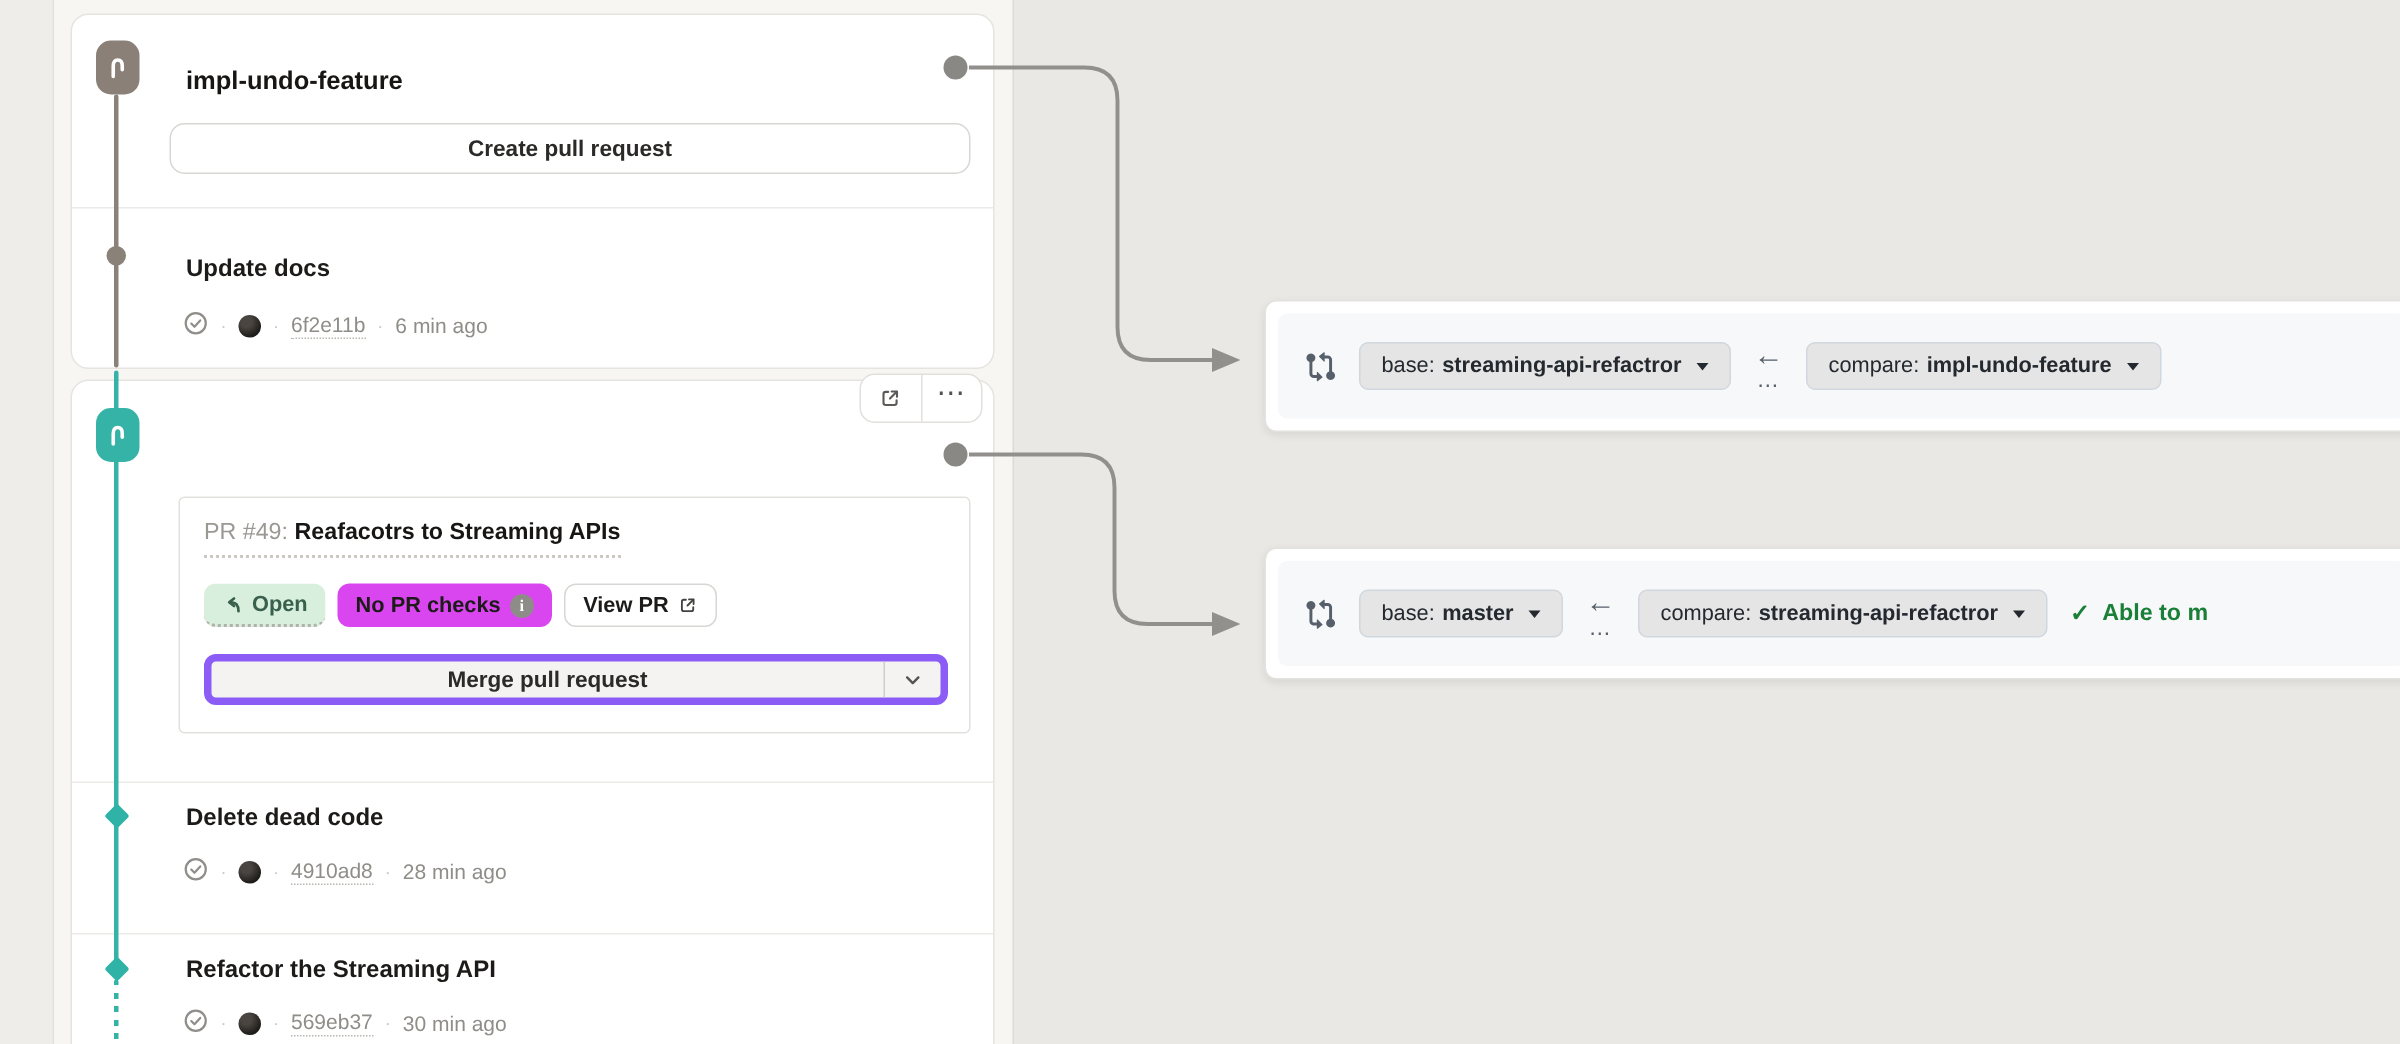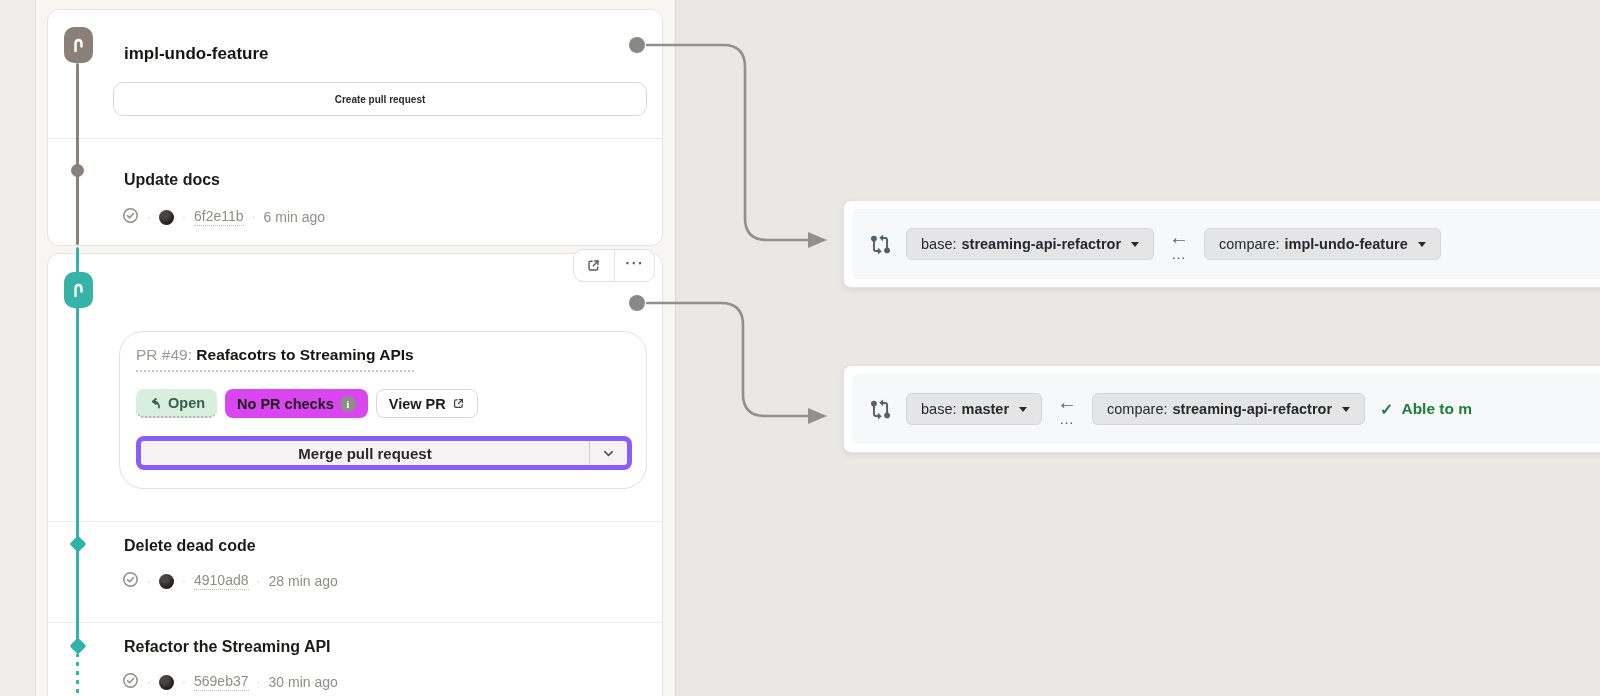--- a/index.html
+++ b/index.html
@@ -30,42 +30,42 @@
     background:#2fb3a7; transform:rotate(45deg); border-radius:2px; z-index:3; }
   
   .branch-badge { position:absolute; left:28px; width:29px; height:36px;
     border-radius:10px; display:flex; align-items:center; justify-content:center; z-index:4; }
   .badge-taupe { background:#8a8078; }
   .badge-teal { background:#36b3a7; }
   
   .b1-title { position:absolute; left:76px; top:34px; font-size:17px; font-weight:700; }
   .btn-outline { position:absolute; display:flex; align-items:center; justify-content:center;
     background:#fff; border:1px solid #d9d7d4; border-radius:10px;
-    font-size:10px; font-weight:600; color:#2b2a28; cursor:pointer; }
+    font-size:15px; font-weight:600; color:#2b2a28; cursor:pointer; }
   .create-pr { left:65px; top:72px; width:534px; height:34px; }
   .hdivider { position:absolute; left:0; width:100%; height:1px; background:#eceae7; }
   .commit-title { position:absolute; left:76px; font-size:16px; font-weight:600; color:#1c1b19; }
   .meta-row { position:absolute; left:74px; display:flex; align-items:center; gap:8px;
     font-size:14px; color:#8f8d88; }
   .sep { color:#c9c7c2; font-size:12px; }
   .avatar { width:15px; height:15px; border-radius:50%;
     background:radial-gradient(circle at 35% 30%, #4a4540 0 25%, #1f1d1b 70%); }
   .hash { color:#8f8d88; border-bottom:1.5px dotted #b9b7b2; padding-bottom:1px; cursor:pointer; }
   
   .float-group { position:absolute; left:525px; top:-5px; width:82px; height:33px;
     background:#fff; border:1px solid #e2e0dd; border-radius:10px; display:flex; z-index:4; }
   .float-cell { flex:1; display:flex; align-items:center; justify-content:center; cursor:pointer; }
   .float-cell + .float-cell { border-left:1px solid #e2e0dd; }
   .more-dots { font-size:19px; color:#55534f; letter-spacing:1px; line-height:0; padding-bottom:6px;}
   .b2-head { position:absolute; left:76px; top:27px; font-size:17px; }
   .b2-remote, .b2-sep { color:#a3a09b; font-weight:400; }
   .b2-name { font-weight:700; color:#171614; }
   
   .pr-card { position:absolute; left:71px; top:77px; width:528px; height:158px;
-    border:1px solid #e3e1de; border-radius:24px; background:#fff; }
+    border:1px solid #e3e1de; border-radius:4px; background:#fff; }
   .pr-title { position:absolute; left:16px; top:14px; font-size:15.5px; color:#171614;
     border-bottom:2px dotted #ccc9c5; padding-bottom:6px; }
   .pr-label { color:#9b9893; }
   .pr-title b { font-weight:700; }
   .badges { position:absolute; left:16px; top:57px; display:flex; gap:8px; align-items:flex-start; }
   .badge { height:29px; display:flex; align-items:center; gap:6px; padding:0 12px;
     border-radius:8px; font-size:14.5px; font-weight:600; }
   .badge-open { background:#d8efdd; color:#38604c; border-bottom:2px dotted #b2b0ab;
     border-radius:8px 8px 8px 8px; }
   .badge-checks { background:#d946ef; color:#1c1b19; }

